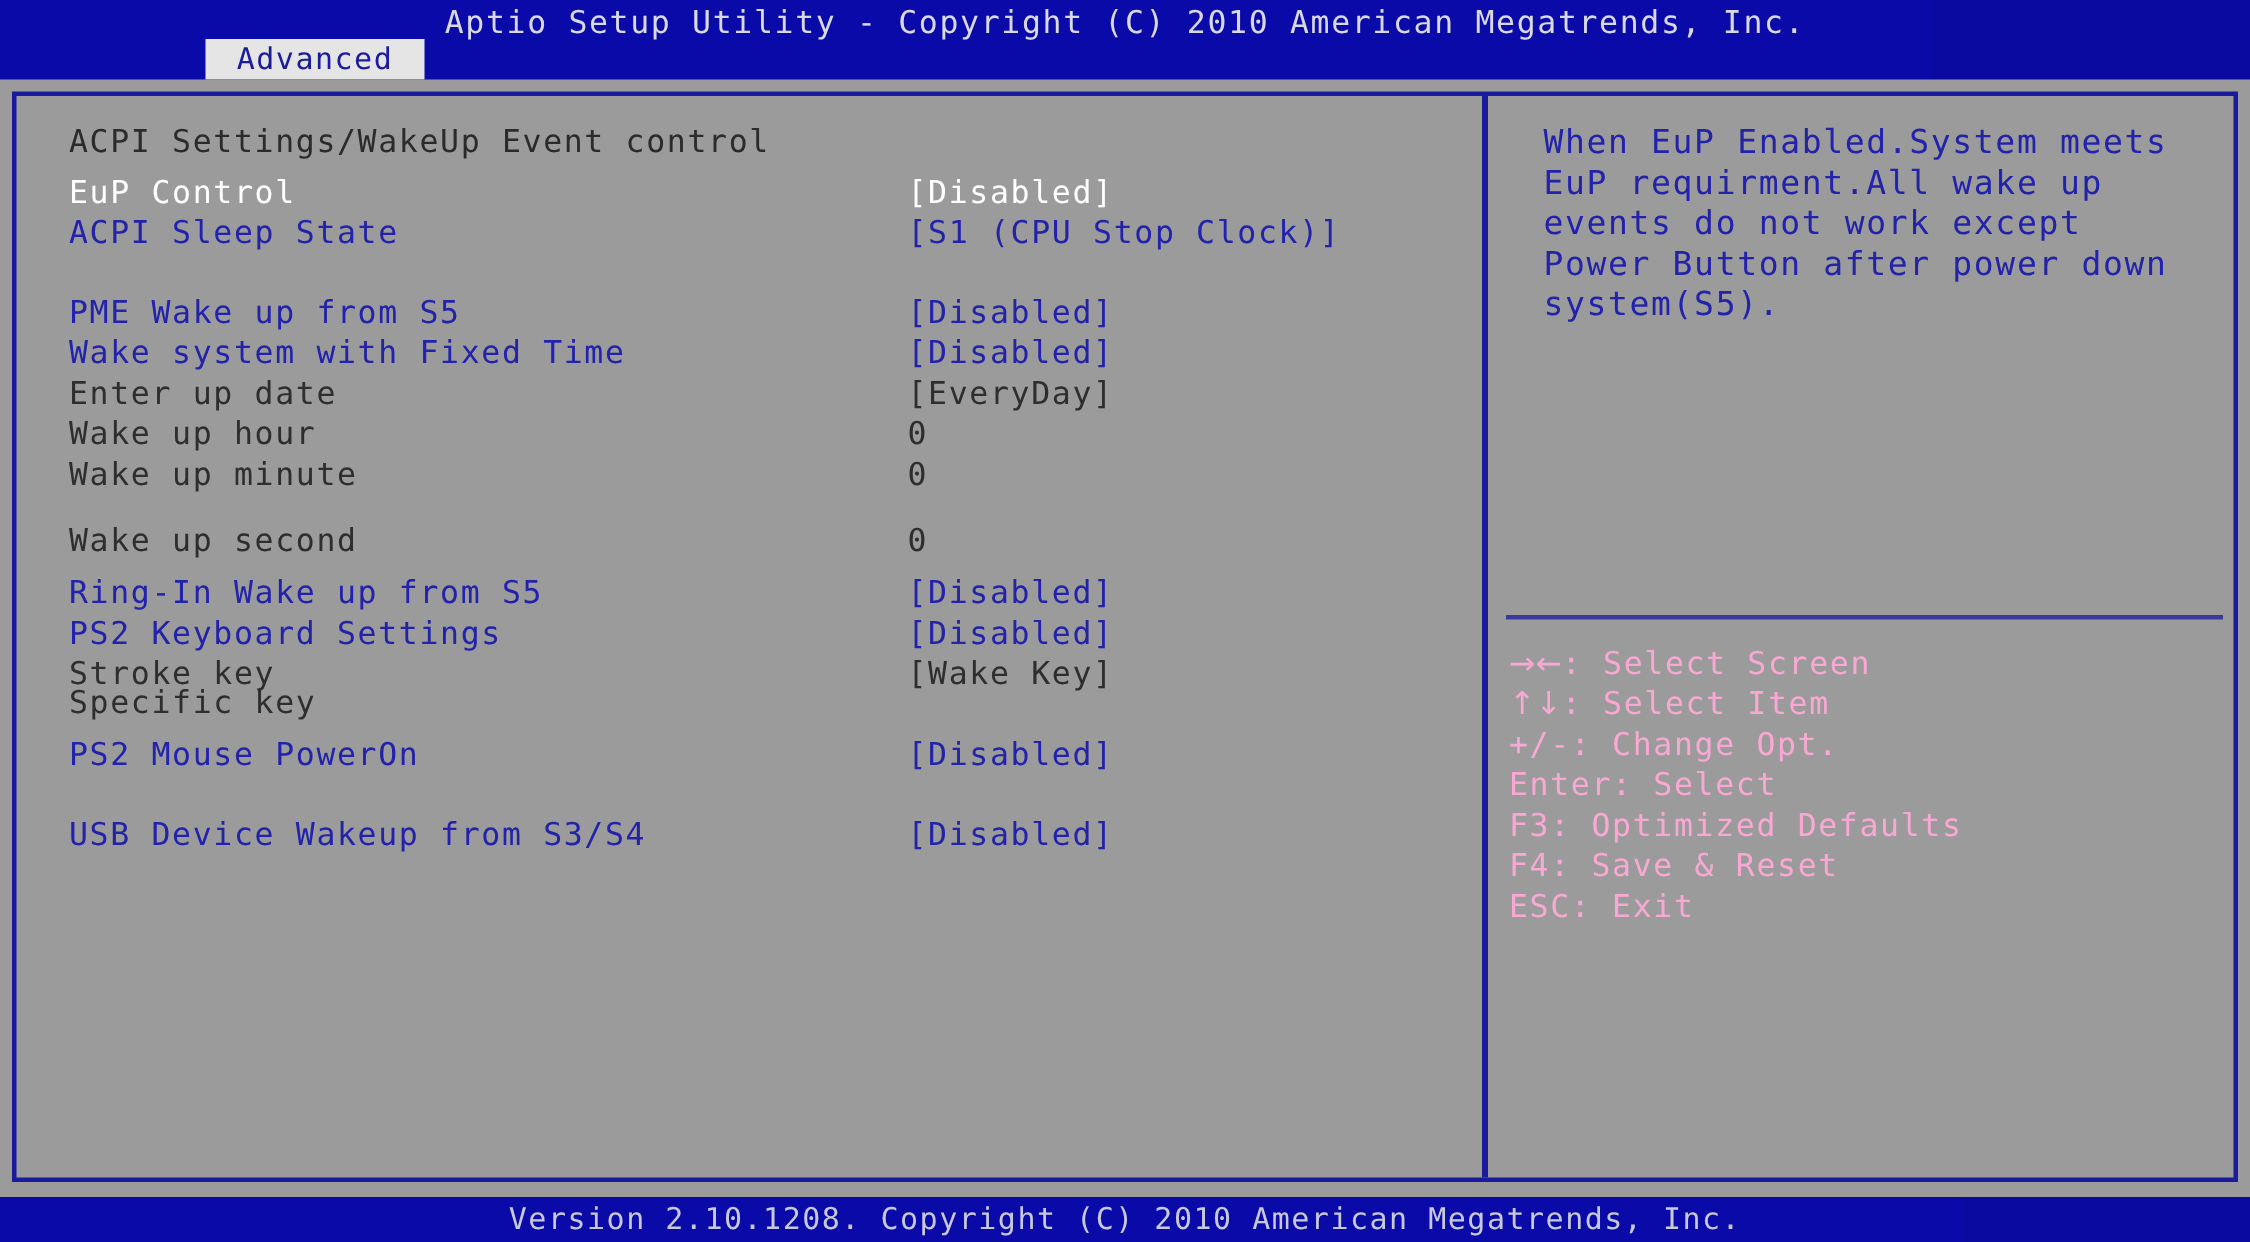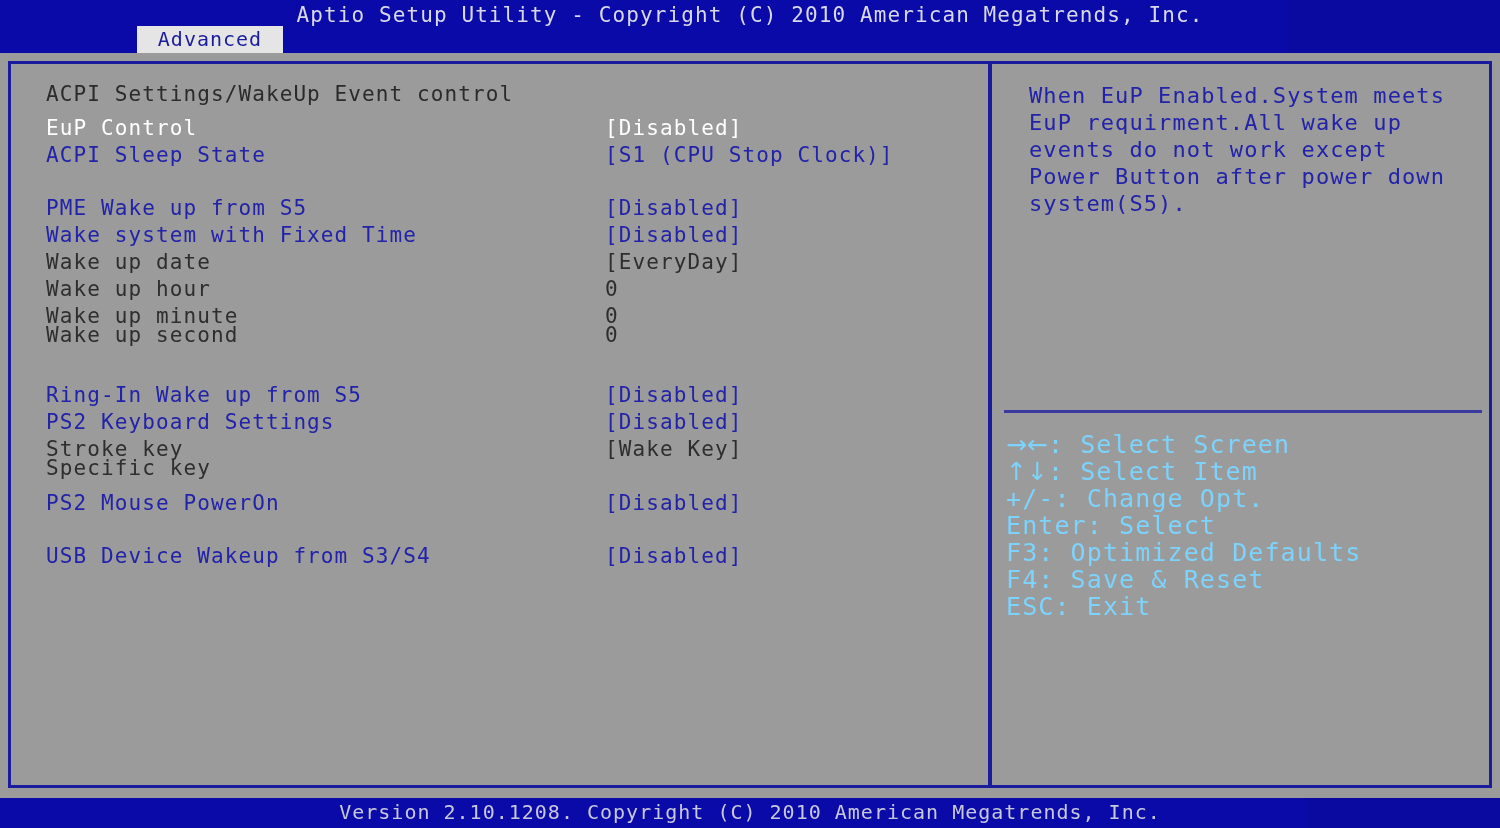--- a/index.html
+++ b/index.html
@@ -132,22 +132,22 @@
     background: #3a3a9e;
   }
   #keylegend {
     position: absolute;
     left: 10px; top: 364px;
     width: 470px;
   }
   .key-row {
     position: relative;
     height: 27px;
-    color: #7dd3fc;
-    font-size: 25px;
+    color: #f9a8d4;
+    font-size: 21px;
     letter-spacing: 1.1px;
     white-space: pre;
   }
   .key-row .kk {
     font-family: "DejaVu Sans", sans-serif;
     letter-spacing: 0;
   }
 
   
   #footer {
@@ -182,24 +182,24 @@
   <div id="frame"></div>
   <div id="divider"></div>
 
   <div id="left-panel">
     <div id="section-header">ACPI Settings/WakeUp Event control</div>
     <div id="rows-host">
         <div class="row c-selected" style="top: 50px;"><span class="lbl">EuP Control</span><span class="val">[Disabled]</span></div>
         <div class="row c-active" style="top: 77px;"><span class="lbl">ACPI Sleep State</span><span class="val">[S1 (CPU Stop Clock)]</span></div>
         <div class="row c-active" style="top: 130px;"><span class="lbl">PME Wake up from S5</span><span class="val">[Disabled]</span></div>
         <div class="row c-active" style="top: 157px;"><span class="lbl">Wake system with Fixed Time</span><span class="val">[Disabled]</span></div>
-        <div class="row c-dim" style="top: 184px;"><span class="lbl">Wake up date</span><span class="val">[EveryDay]</span></div>
+        <div class="row c-dim" style="top: 184px;"><span class="lbl">Enter up date</span><span class="val">[EveryDay]</span></div>
         <div class="row c-dim" style="top: 211px;"><span class="lbl">Wake up hour</span><span class="val">0</span></div>
         <div class="row c-dim" style="top: 238px;"><span class="lbl">Wake up minute</span><span class="val">0</span></div>
-        <div class="row c-dim" style="top: 257px; text-align: right;"><span class="lbl">Wake up second</span><span class="val">0</span></div>
+        <div class="row c-dim" style="top: 282px; text-align: right;"><span class="lbl">Wake up second</span><span class="val">0</span></div>
         <div class="row c-active" style="top: 317px;"><span class="lbl">Ring-In Wake up from S5</span><span class="val">[Disabled]</span></div>
         <div class="row c-active" style="top: 344px;"><span class="lbl">PS2 Keyboard Settings</span><span class="val">[Disabled]</span></div>
         <div class="row c-dim" style="top: 371px;"><span class="lbl">Stroke key</span><span class="val">[Wake Key]</span></div>
         <div class="row c-dim" style="top: 390px;"><span class="lbl">Specific key</span></div>
         <div class="row c-active" style="top: 425px;"><span class="lbl">PS2 Mouse PowerOn</span><span class="val">[Disabled]</span></div>
         <div class="row c-active" style="top: 478px;"><span class="lbl">USB Device Wakeup from S3/S4</span><span class="val">[Disabled]</span></div>
       </div>
   </div>
 
   <div id="right-panel">

